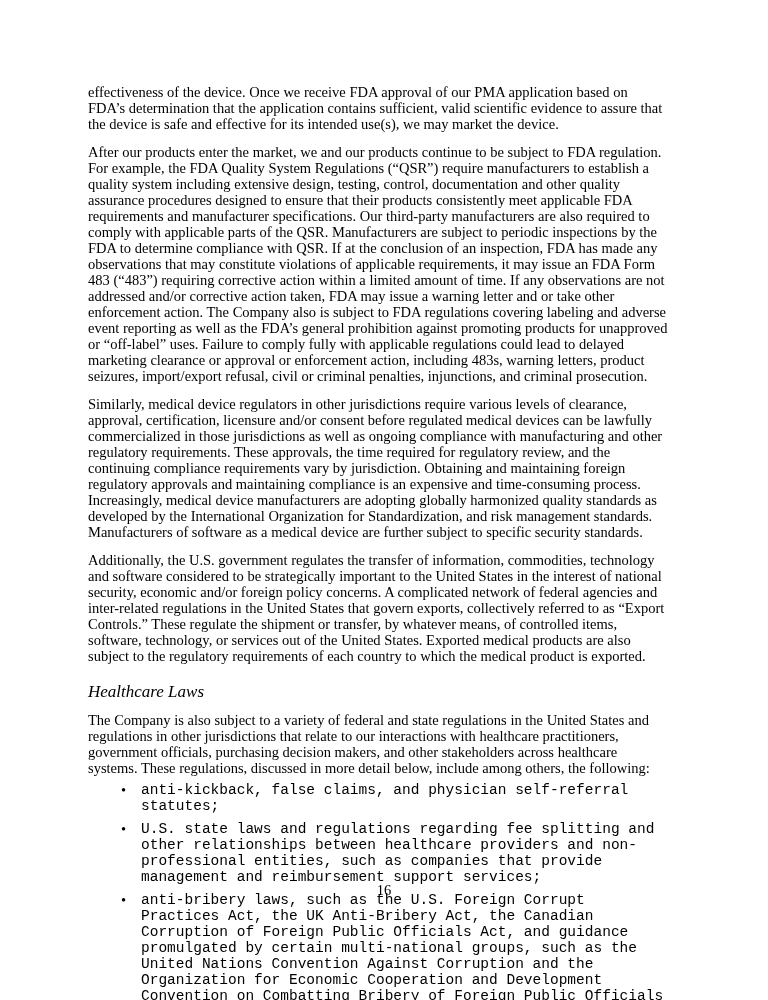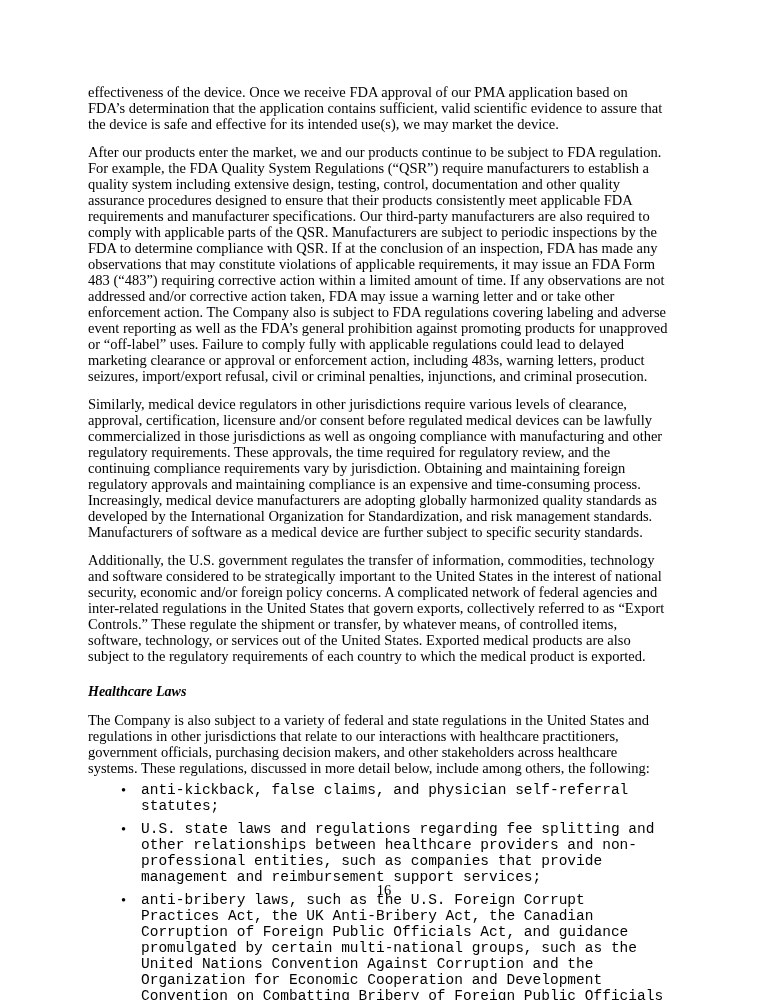--- a/index.html
+++ b/index.html
@@ -19,22 +19,22 @@
     line-height: 16px;
     padding: 84px 100px 0 88px;
     overflow: hidden;
   }
   .para {
     margin: 0 0 12px 0;
     text-align: left;
   }
   .section-heading {
     font-style: italic;
-    font-weight: bold;
-    font-size: 14px;
+    font-weight: normal;
+    font-size: 17px;
     line-height: 16px;
     margin: 20px 0 8px 0;
   }
   .intro-para {
     margin: 12px 0 6px 0;
   }
   .bullet-list {
     margin: 0;
   }
   .bullet-item {

